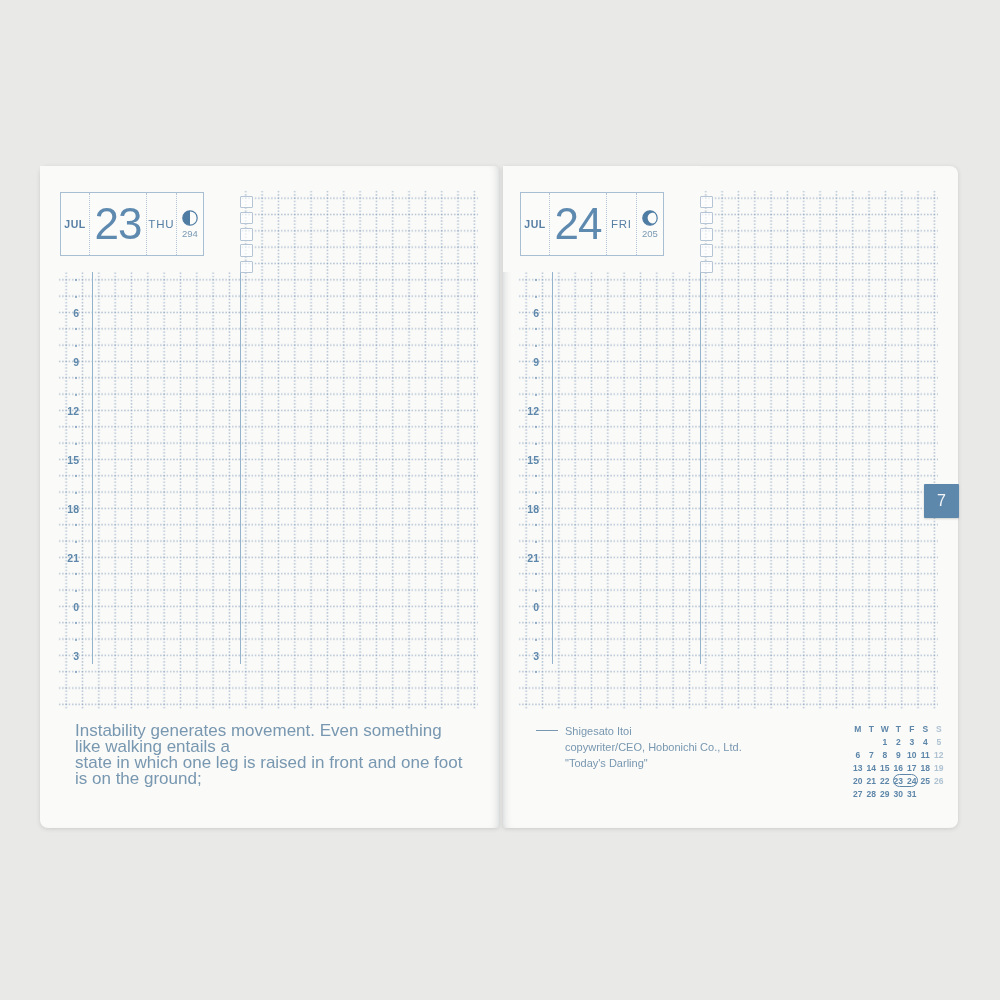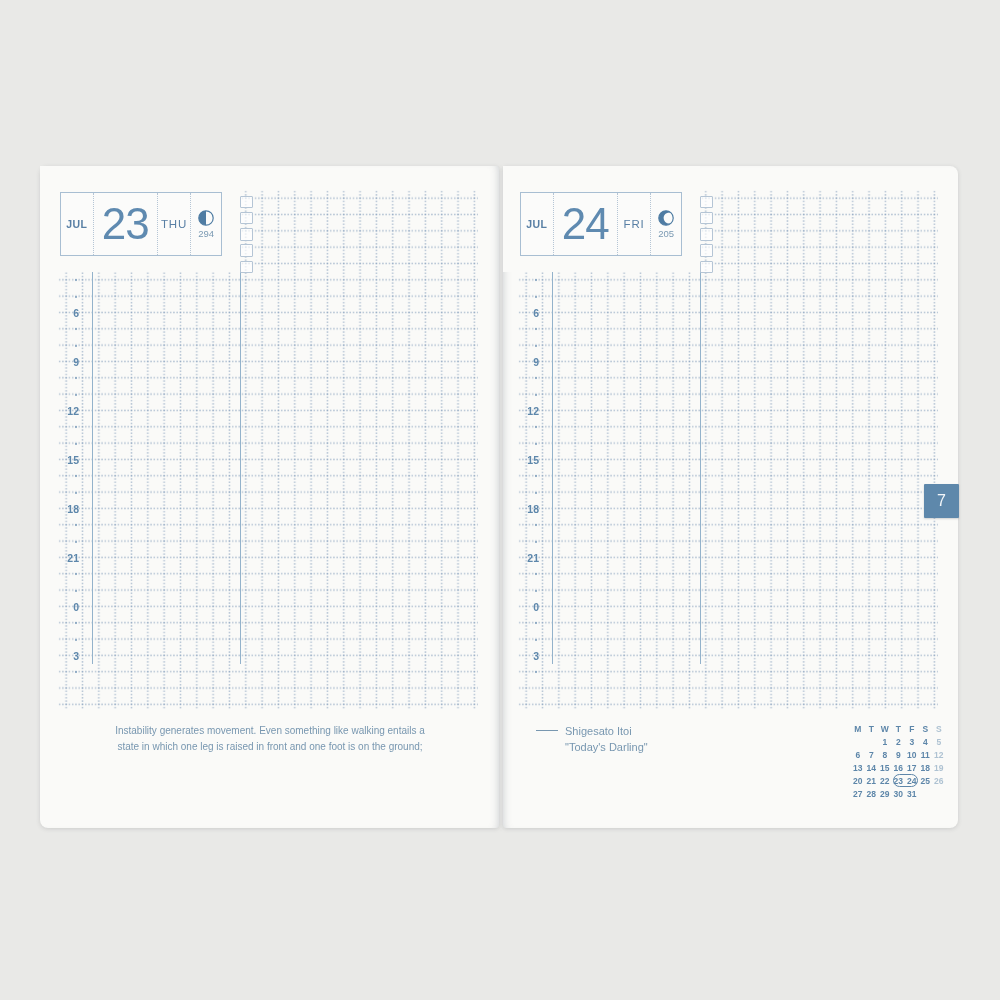--- a/index.html
+++ b/index.html
@@ -53,37 +53,37 @@
 
   .checkcol{position:absolute;top:29.5px;width:13px;}
   .page-left .checkcol{left:200px;}
   .page-right .checkcol{left:197px;}
   .checkbox{
     position:absolute;left:0;width:12.5px;height:12.5px;box-sizing:border-box;
     border:1px solid #b5c5d5;background:rgba(255,255,255,.65);border-radius:1px;
   }
 
   .header-box{
-    position:absolute;top:26px;width:162px;height:64px;box-sizing:border-box;
+    position:absolute;top:26px;width:144px;height:64px;box-sizing:border-box;
     border:1px solid #a8bed2;background:#fbfbfa;display:flex;
   }
   .page-left .header-box{left:20px;}
   .page-right .header-box{left:17px;}
   .hcell{display:flex;align-items:center;justify-content:center;box-sizing:border-box;}
   .hcell + .hcell{border-left:1px dotted #b5c5d5;}
   .hcell.month{width:32px;font-size:10.5px;font-weight:700;letter-spacing:.5px;color:#587fa4;}
   .hcell.day{width:65px;font-size:44px;font-weight:100;letter-spacing:-1px;color:#5f8ab0;}
   .hcell.weekday{width:34px;font-size:11.5px;font-weight:400;letter-spacing:.8px;color:#587fa4;}
   .hcell.moonc{width:31px;flex-direction:column;gap:2px;}
   .moon-icon{width:16px;height:16px;display:block;}
   .doy{font-size:9.5px;font-weight:400;color:#7b9ab3;}
 
   .quote{
     position:absolute;left:35px;top:557px;width:390px;
-    font-size:10px;line-height:16px;color:#7897b0;text-align:center;
+    font-size:17px;line-height:16px;color:#7897b0;
   }
   .attr{
     position:absolute;left:62px;top:557px;width:280px;
     font-size:11px;line-height:16px;color:#7897b0;
   }
   .attr-dash{position:absolute;left:33px;top:564px;width:22px;height:1px;background:#7897b0;}
 
   .mini-cal{
     position:absolute;left:348px;top:556px;
     display:grid;grid-template-columns:repeat(7,13.5px);grid-auto-rows:13px;
@@ -283,20 +283,21 @@
           </defs>
         <circle cx="8" cy="8" r="7.2" fill="#4f7ca3" stroke="#4f7ca3" stroke-width="1.2"></circle>
         <circle cx="11.2" cy="8" r="5.6" fill="#fbfbfa" clip-path="url(#mclip)"></circle>
       </svg>
       <span class="doy">205</span>
     </div>
   </div>
   <div class="attr-dash"></div>
   <div class="attr">
       <div>Shigesato Itoi</div>
+      <div>copywriter/CEO, Hobonichi Co., Ltd.</div>
       <div>"Today's Darling"</div>
     </div>
   <div class="mini-cal">
       <div>M</div>
       <div>T</div>
       <div>W</div>
       <div>T</div>
       <div>F</div>
       <div>S</div>
       <div class="sun">S</div>

